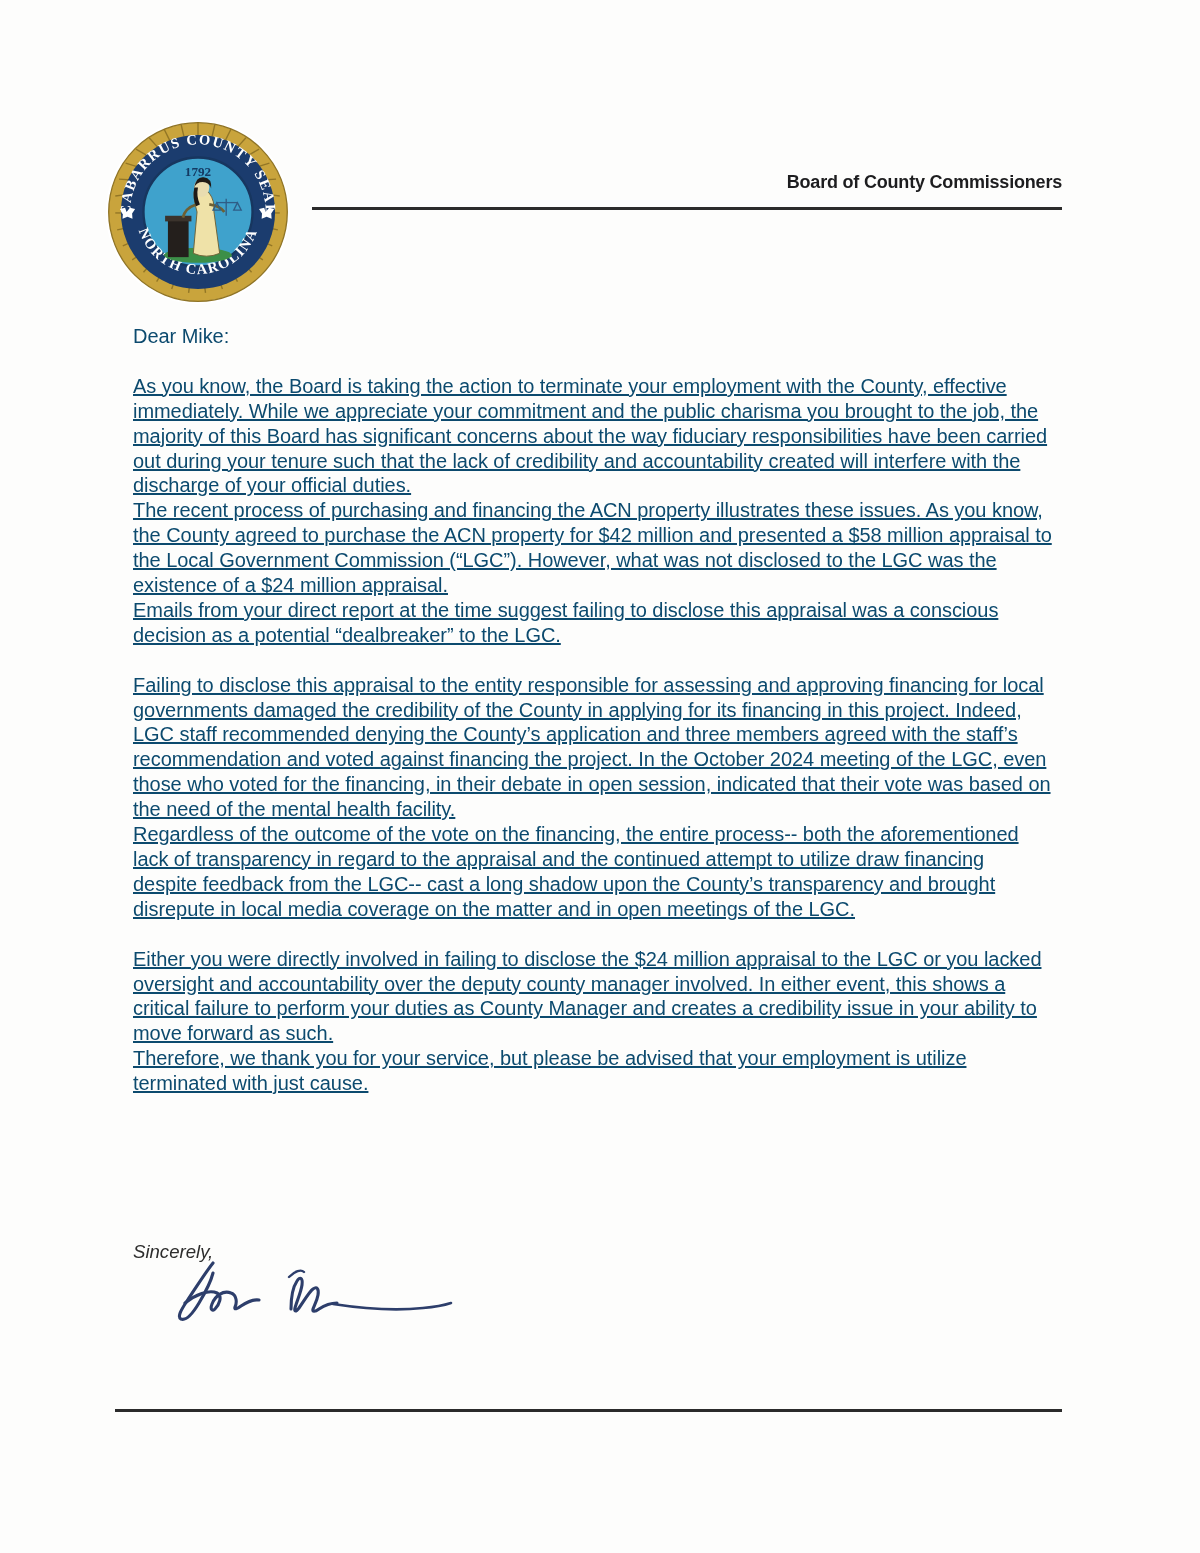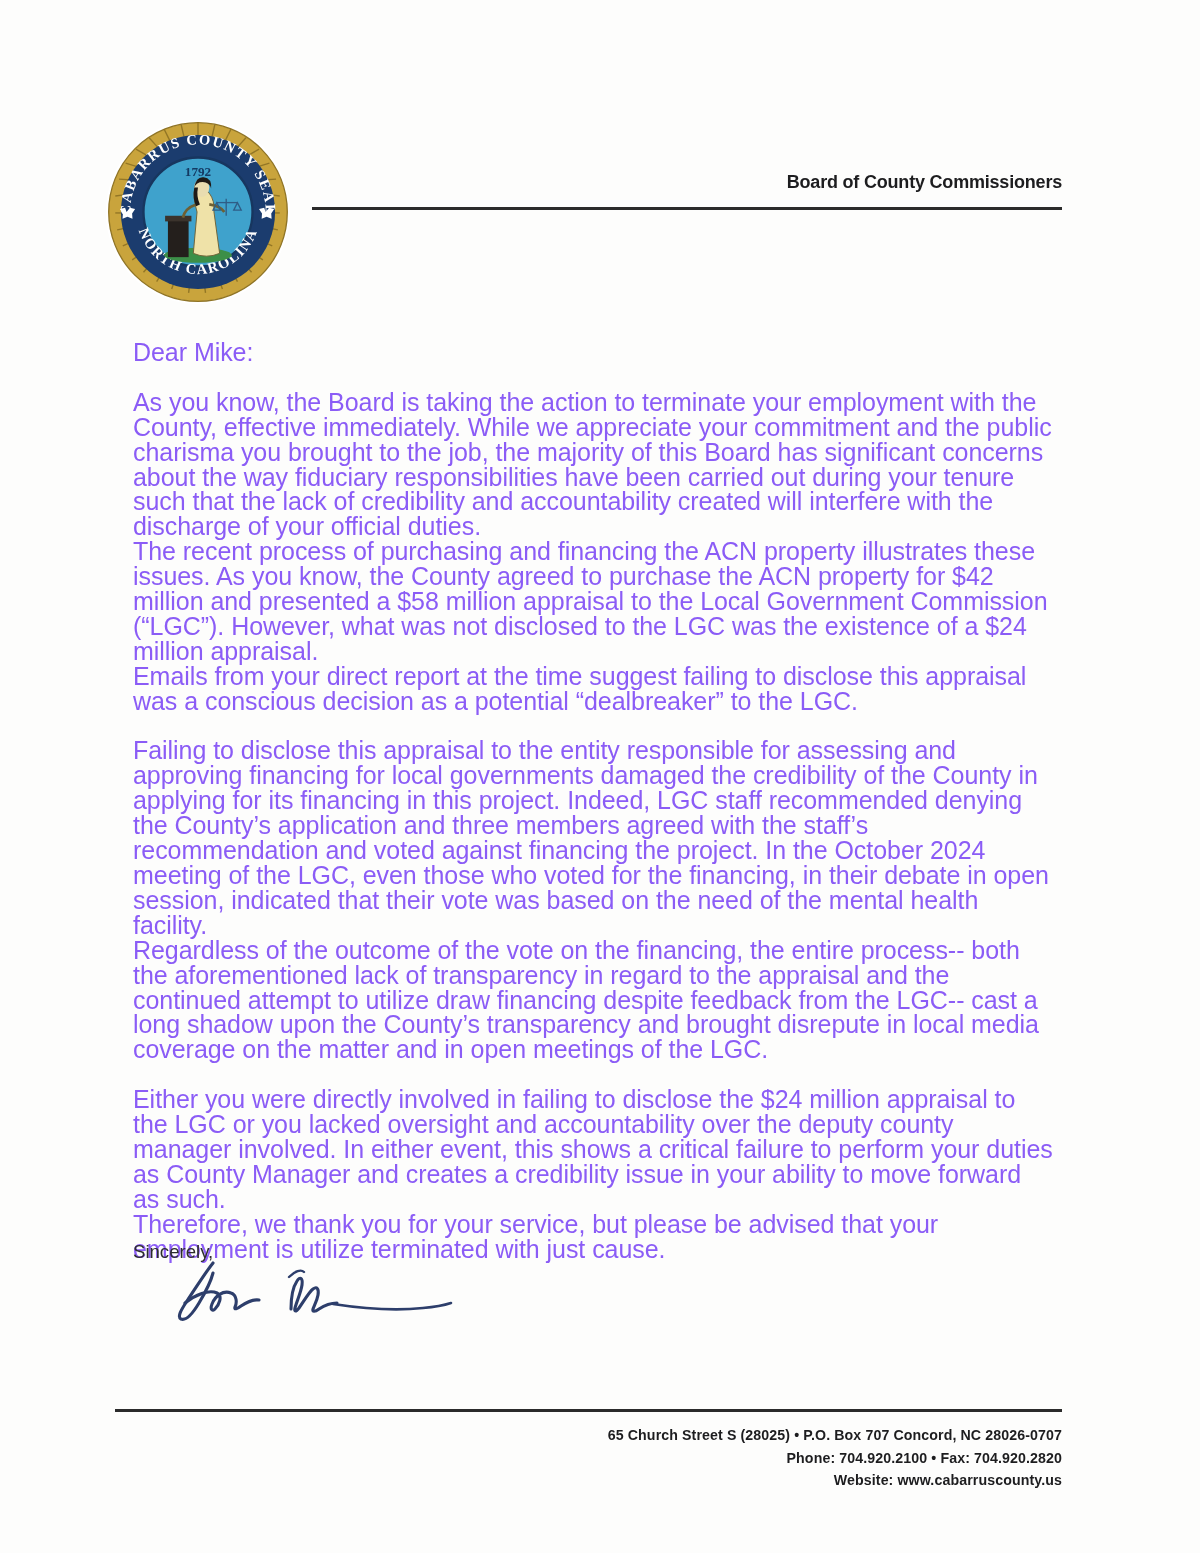--- a/index.html
+++ b/index.html
@@ -59,49 +59,51 @@
     top: 207px;
     width: 750px;
     height: 3px;
     background: #2b2b2b;
   }
 
   
   .letter-body {
     position: absolute;
     left: 133px;
-    top: 340px;
+    top: 324px;
     width: 920px;
-    font-size: 25px;
+    font-size: 20px;
     line-height: 24.9px;
-    color: #8b5cf6;
+    color: #0c4a6e;
     letter-spacing: -0.05px;
   }
   .salutation {
     margin: 0 0 24.9px 0;
   }
   .para {
     margin: 0;
+    text-decoration: underline;
   }
   .para + .para {
     margin-top: 0;
   }
   .para.spaced {
     margin-top: 24.9px;
   }
 
   
   .closing {
     position: absolute;
     left: 133px;
     top: 1240px;
     width: 700px;
     font-size: 18.6px;
     line-height: 24.9px;
     color: #2d2d2d;
+    font-style: italic;
   }
   .sign-word { margin: 0; }
   .signature-img {
     display: block;
     margin: -6px 0 -10px 22px;
     width: 320px;
     height: 68px;
   }
   .sig-block { margin: 0; }
   .sig-block div { white-space: nowrap; }
@@ -256,19 +258,14 @@
                  C139 53 141 53 144 49 C149 42 154 33 158 30 C162 27 164 30 163 36 C162 42 159 47 158 50
                  C157 53 160 53 164 50 C170 46 176 44 182 44" stroke-width="3.1"></path>
         <path d="M178 45 C204 49 240 52 268 49 C280 48 290 46 296 44" stroke-width="2.6"></path>
         <path d="M134 18 C140 12 146 10 149 13" stroke-width="2.4"></path>
       </g>
     </svg>
 
   </div>
 
   <div class="footer-rule"></div>
-  <div class="footer">
-    <div>65 Church Street S (28025) • P.O. Box 707 Concord, NC 28026-0707</div>
-    <div>Phone: 704.920.2100 • Fax: 704.920.2820</div>
-    <div>Website: www.cabarruscounty.us</div>
-  </div>
 
 </div>
 
 </body></html>

